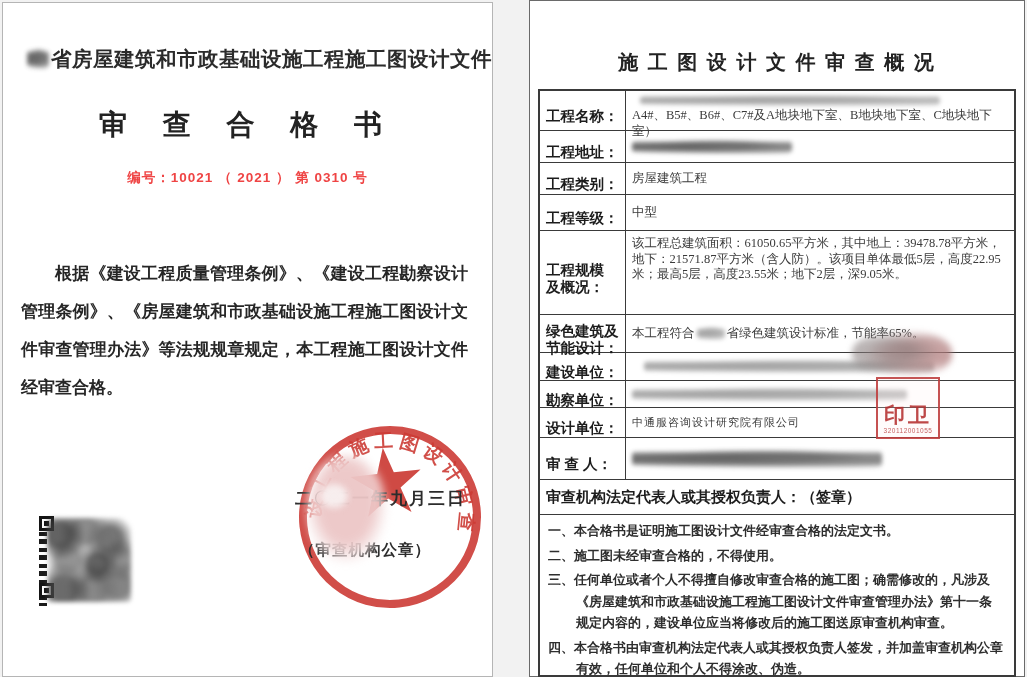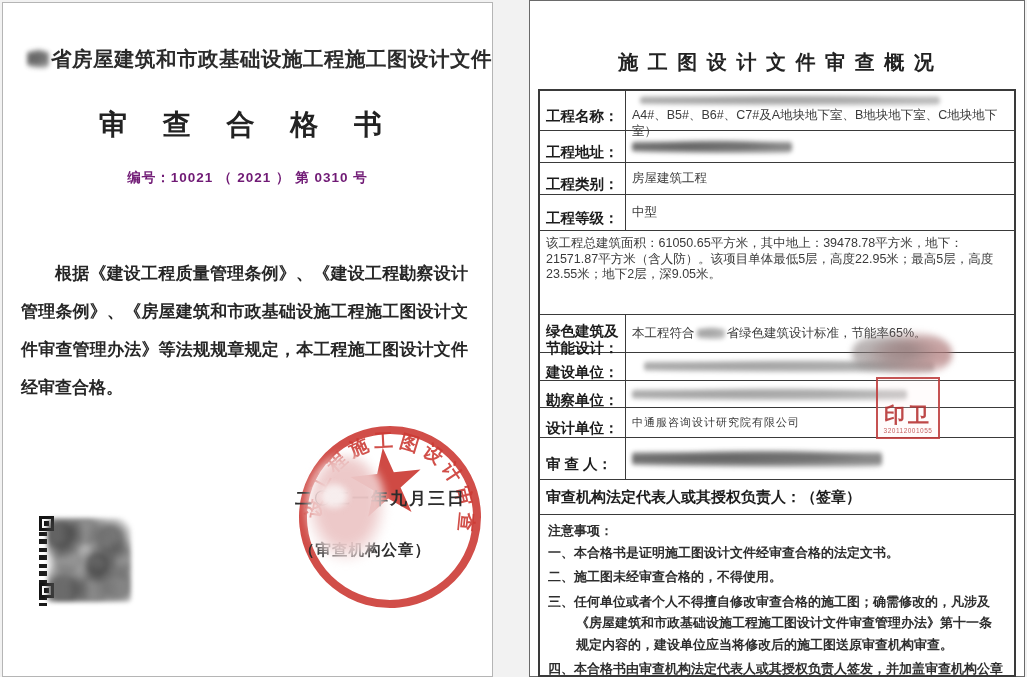--- a/index.html
+++ b/index.html
@@ -7,21 +7,21 @@
           font-family:"Liberation Sans",sans-serif;color:#222;}
   .page{position:absolute;background:#fff;}
   
   #left-page{left:2px;top:2px;width:489px;height:673px;border:1px solid #b5b5b5;}
   .lp-header{position:absolute;top:42px;left:0;right:0;display:flex;justify-content:center;
              align-items:center;gap:2px;white-space:nowrap;padding-left:24px;}
   .lp-header .txt{font-size:20.5px;font-weight:bold;color:#2b2b2b;letter-spacing:0.5px;}
   .lp-title{position:absolute;top:103px;left:0;right:0;text-align:center;font-size:28px;
             font-weight:bold;letter-spacing:14px;color:#222;}
   .lp-number{position:absolute;top:166px;left:0;right:0;text-align:center;font-size:13.5px;
-             font-weight:bold;color:#701a75;letter-spacing:1px;}
+             font-weight:bold;color:#ef4444;letter-spacing:1px;}
   .recipient{position:absolute;top:210px;left:16px;right:20px;display:flex;align-items:flex-end;}
   .recipient .uline{flex:1;display:flex;align-items:flex-end;border-bottom:2px solid #2a2a2a;
                     padding-bottom:3px;gap:4px;}
   .recipient .txt,.recipient .colon{font-size:17px;font-weight:bold;color:#222;}
   .recipient .fill{flex:1;}
   .lp-body{position:absolute;top:252px;left:18px;right:24px;font-size:17px;font-weight:bold;
            color:#262626;line-height:38px;text-indent:2em;text-align:justify;}
   
   .qr{position:absolute;left:36px;top:513px;width:92px;height:90px;}
   .qr .col{position:absolute;left:0;top:0;bottom:0;width:8px;
@@ -57,21 +57,21 @@
   #right-page{left:529px;top:0;width:496px;height:677px;border:1px solid #6a6a6a;box-sizing:border-box;}
   .rp-title{position:absolute;top:48px;left:0;right:0;text-align:center;font-size:20px;
             font-weight:bold;letter-spacing:2px;color:#222;white-space:nowrap;}
   .rp-table{position:absolute;left:8px;top:88px;width:478px;border:2px solid #3a3a3a;box-sizing:border-box;
             display:flex;flex-direction:column;background:#fff;}
   .trow{display:flex;border-bottom:1.5px solid #3a3a3a;box-sizing:border-box;}
   .trow:last-child{border-bottom:none;}
   .lbl{width:86px;flex:0 0 86px;border-right:1.5px solid #3a3a3a;display:flex;align-items:center;
        padding:14px 2px 2px 6px;font-size:14.5px;font-weight:bold;color:#1c1c1c;box-sizing:border-box;
        white-space:pre-line;line-height:17px;}
-  .val{flex:1;display:flex;align-items:center;padding:2px 6px;font-family:Liberation Sans, sans-serif;
+  .val{flex:1;display:flex;align-items:center;padding:2px 6px;font-family:Liberation Serif, serif;
        font-size:12.5px;color:#3a3a3a;line-height:15.5px;box-sizing:border-box;flex-wrap:wrap;}
   .val.block{display:block;padding-top:4px;}
   .fullrow{display:flex;align-items:center;padding:2px 6px;font-size:15px;font-weight:bold;
            color:#1c1c1c;box-sizing:border-box;border-bottom:1.5px solid #3a3a3a;}
   .notes{padding:5px 10px 0 8px;font-size:13px;font-weight:bold;color:#2e2e2e;line-height:21.5px;box-sizing:border-box;}
   .notes .item{padding-left:2.15em;text-indent:-2.15em;margin-bottom:3px;}
   
   .redact{display:inline-block;vertical-align:middle;border-radius:5px;filter:blur(2px);opacity:.85;
     background:
       radial-gradient(ellipse at 12% 45%, rgba(70,70,70,.8) 0 26%, transparent 55%),
@@ -162,20 +162,22 @@
         <div class="lbl">工程类别：</div>
         <div class="val">房屋建筑工程</div>
       </div>
 
       <div class="trow" style="height:36px;">
         <div class="lbl">工程等级：</div>
         <div class="val">中型</div>
       </div>
 
       <div class="trow" style="height:84px;">
+        <div class="lbl">工程规模
+及概况：</div>
         <div class="val" style="align-items:flex-start;padding-top:5px;">该工程总建筑面积：61050.65平方米，其中地上：39478.78平方米，地下：21571.87平方米（含人防）。该项目单体最低5层，高度22.95米；最高5层，高度23.55米；地下2层，深9.05米。</div>
       </div>
 
       <div class="trow" style="height:38px;">
         <div class="lbl">绿色建筑及
 节能设计：</div>
         <div class="val">
           <span>本工程符合</span>
           <span class="redact light" style="width:28px;height:13px;margin:0 2px;"></span>
           <span>省绿色建筑设计标准，节能率65%。</span>
@@ -206,21 +208,20 @@
         <div class="val">
           <span class="redact" style="width:250px;height:18px;"></span>
         </div>
       </div>
 
       <div class="fullrow" style="height:35px;">
         <span>审查机构法定代表人或其授权负责人：（签章）</span>
       </div>
 
       <div class="notes" style="height:160px;">
-        <div>注意事项：</div>
         <div class="item">一、本合格书是证明施工图设计文件经审查合格的法定文书。</div>
         <div class="item">二、施工图未经审查合格的，不得使用。</div>
         <div class="item">三、任何单位或者个人不得擅自修改审查合格的施工图；确需修改的，凡涉及《房屋建筑和市政基础设施工程施工图设计文件审查管理办法》第十一条规定内容的，建设单位应当将修改后的施工图送原审查机构审查。</div>
         <div class="item">四、本合格书由审查机构法定代表人或其授权负责人签发，并加盖审查机构公章有效，任何单位和个人不得涂改、伪造。</div>
       </div>
     </div>
 
     <div class="smudge-signer"></div>
     <div class="sq-stamp">
       <span class="chars">印卫</span>

